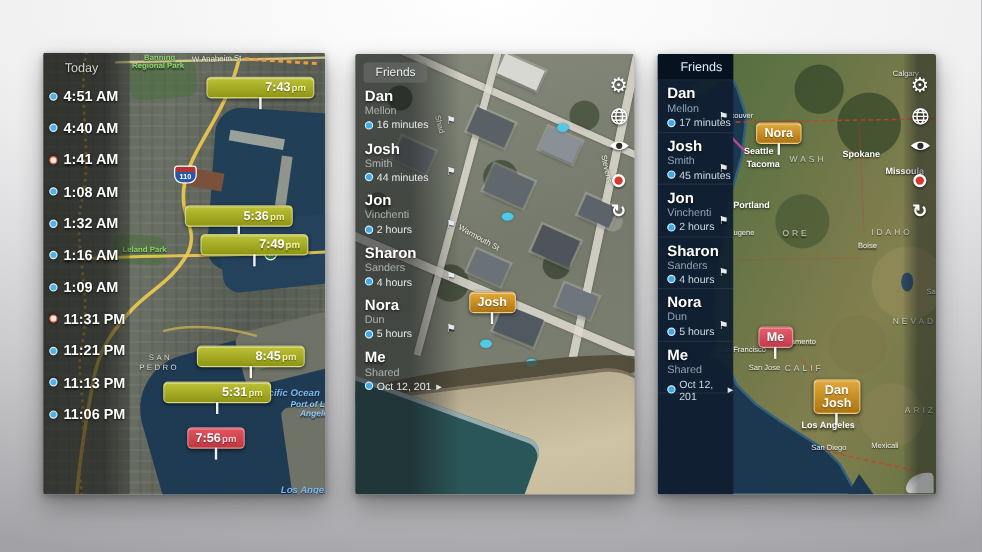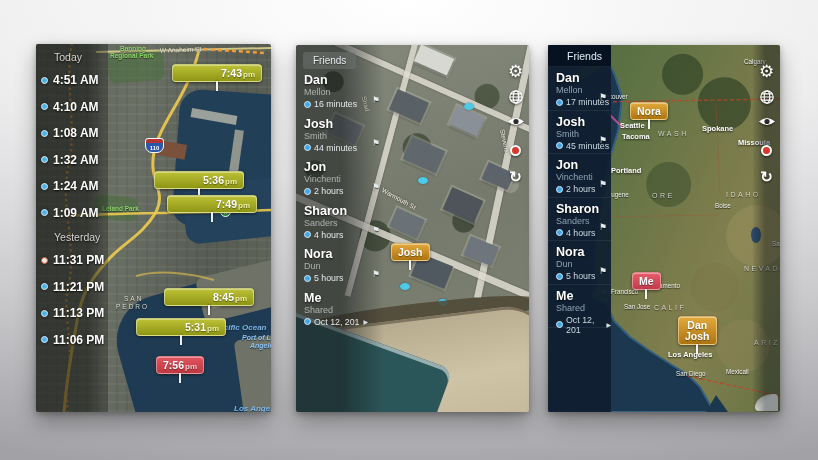--- a/index.html
+++ b/index.html
@@ -244,48 +244,48 @@
           </div>
 
           <div class="titem t-row">
             <i class="dot"></i>
             <span>4:51 AM</span>
           </div>
 
 
           <div class="titem t-row">
             <i class="dot"></i>
-            <span>4:10 AM</span>
-          </div>
-
+            <span>4:40 AM</span>
+          </div>
+
+          <div class="titem t-row alert">
+            <i class="dot"></i>
+            <span>1:41 AM</span>
+          </div>
 
           <div class="titem t-row">
             <i class="dot"></i>
             <span>1:08 AM</span>
           </div>
 
           <div class="titem t-row">
             <i class="dot"></i>
             <span>1:32 AM</span>
           </div>
 
           <div class="titem t-row">
             <i class="dot"></i>
-            <span>1:24 AM</span>
+            <span>1:16 AM</span>
           </div>
 
           <div class="titem t-row">
             <i class="dot"></i>
             <span>1:09 AM</span>
           </div>
 
-          <div class="titem t-hdr">
-
-            <span>Yesterday</span>
-          </div>
 
           <div class="titem t-row alert">
             <i class="dot"></i>
             <span>11:31 PM</span>
           </div>
 
           <div class="titem t-row">
             <i class="dot"></i>
             <span>11:21 PM</span>
           </div>

